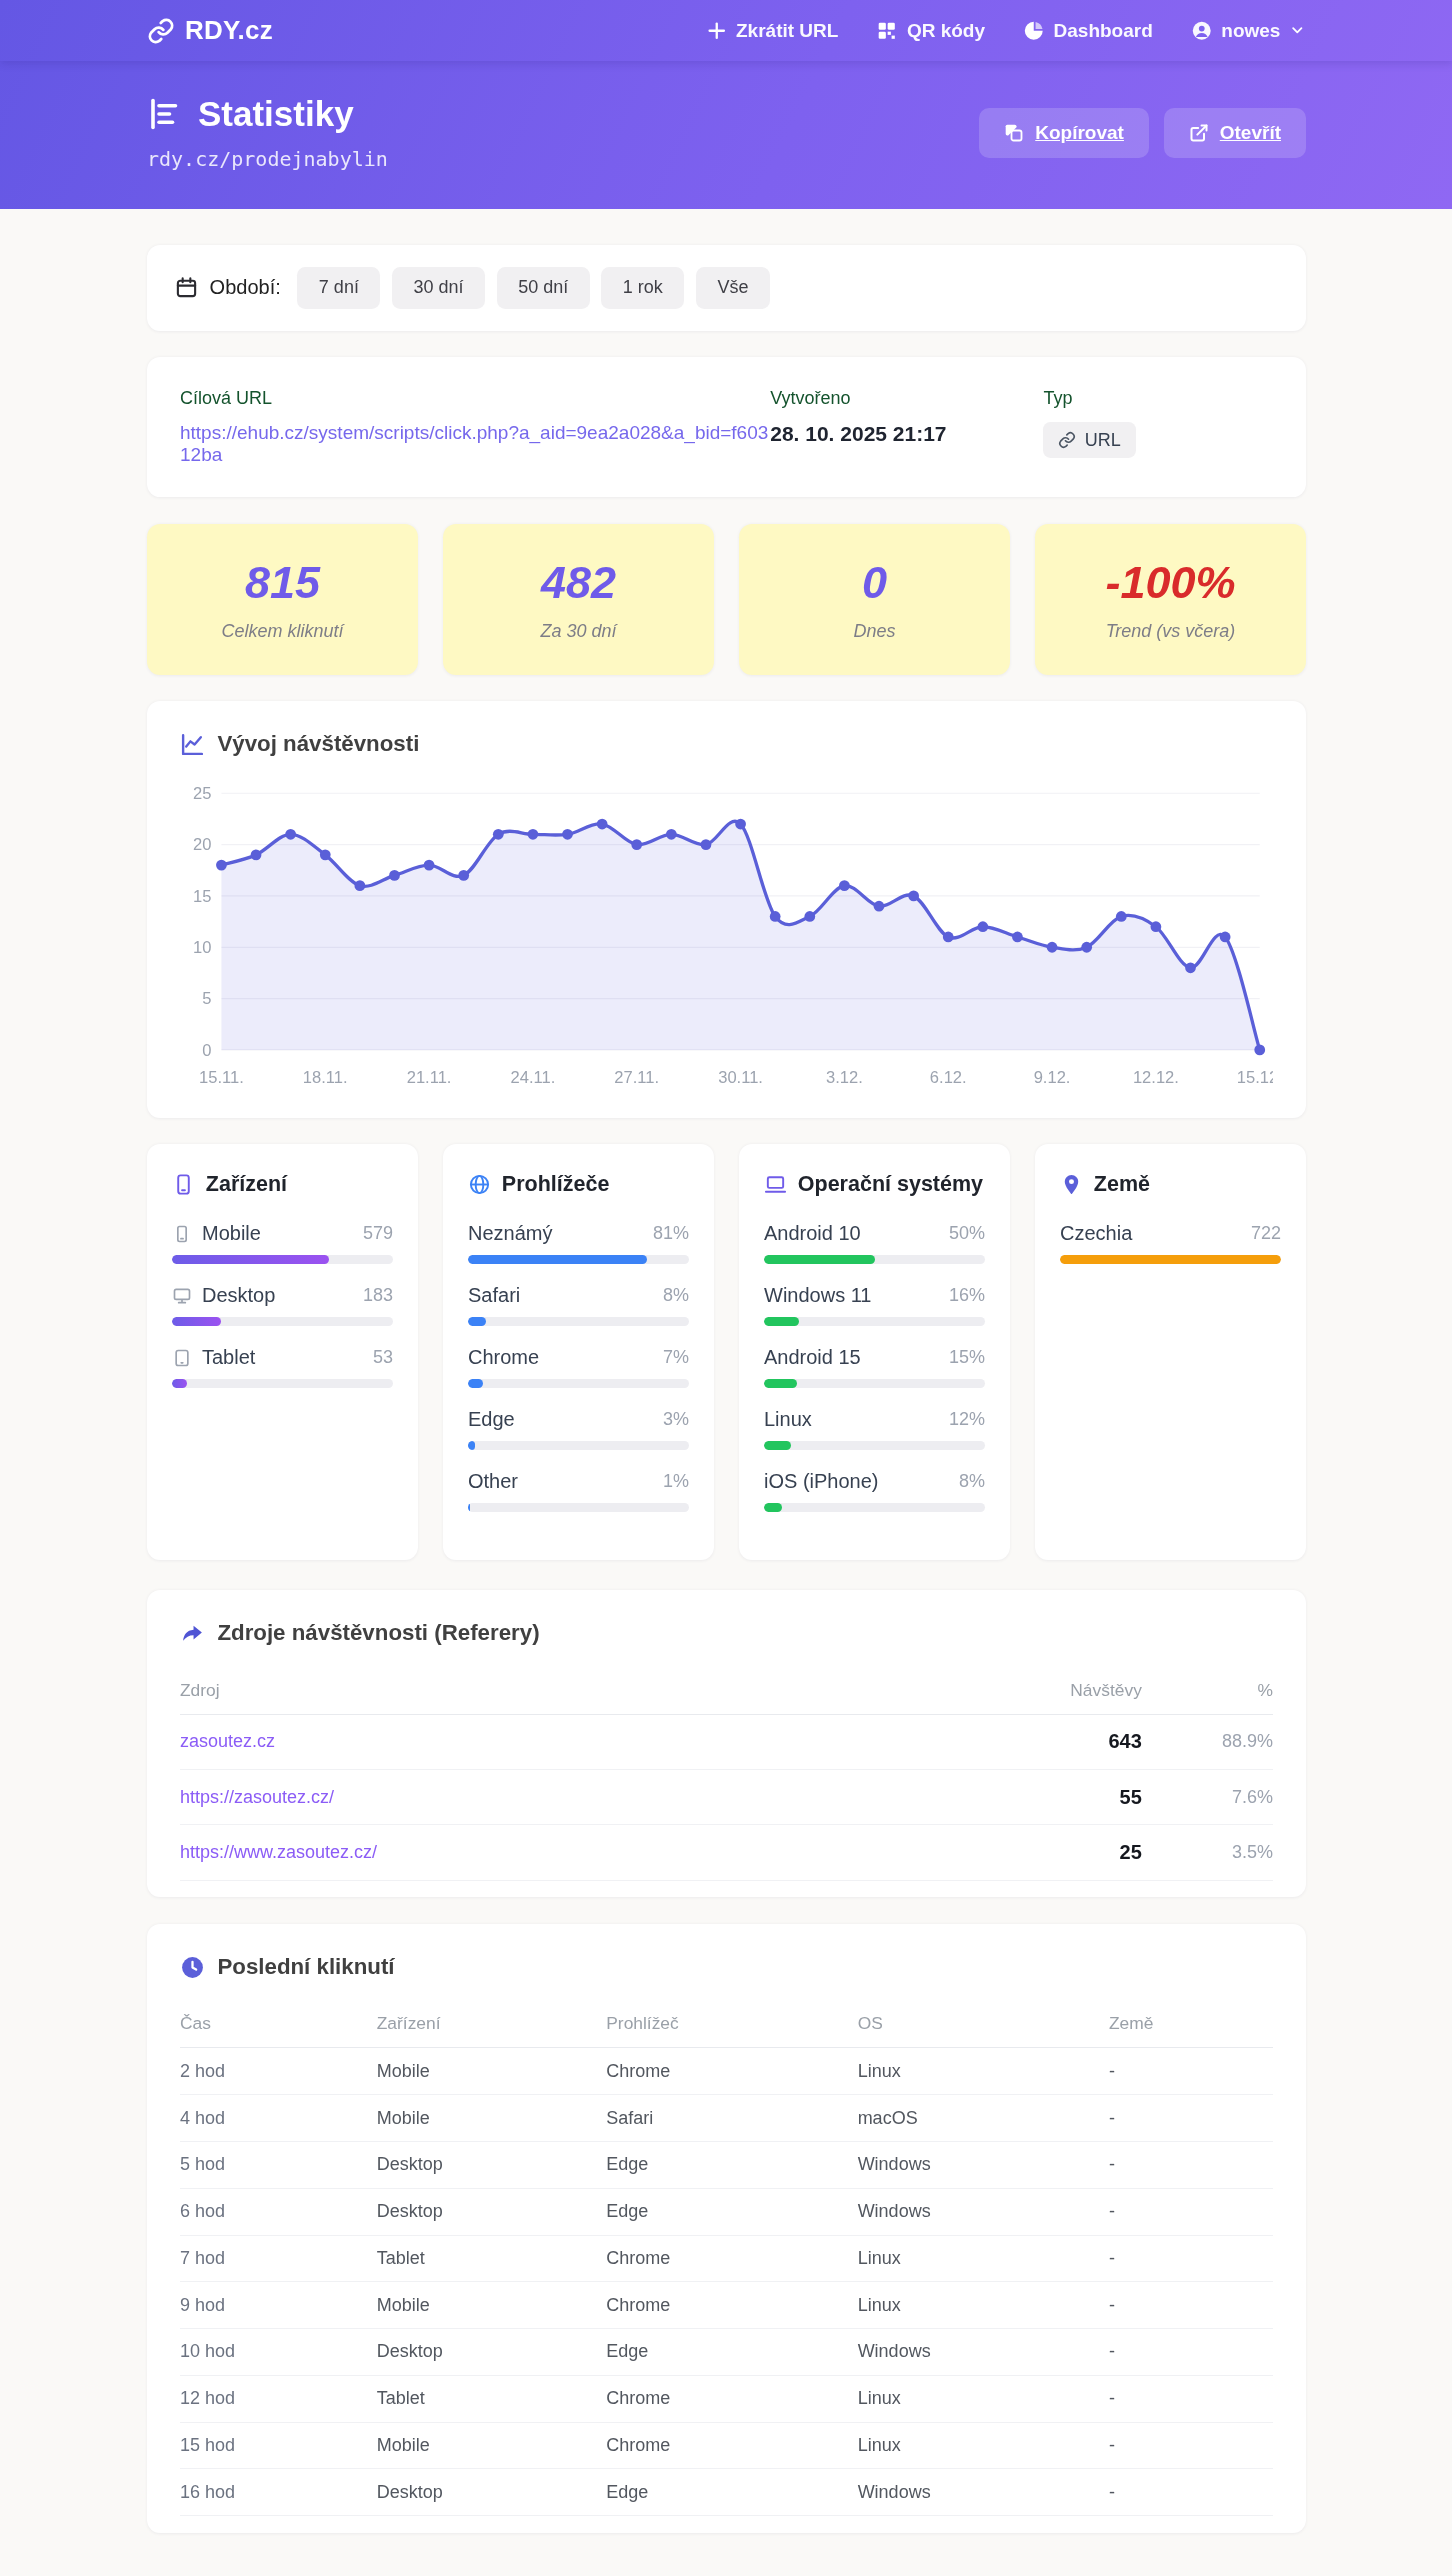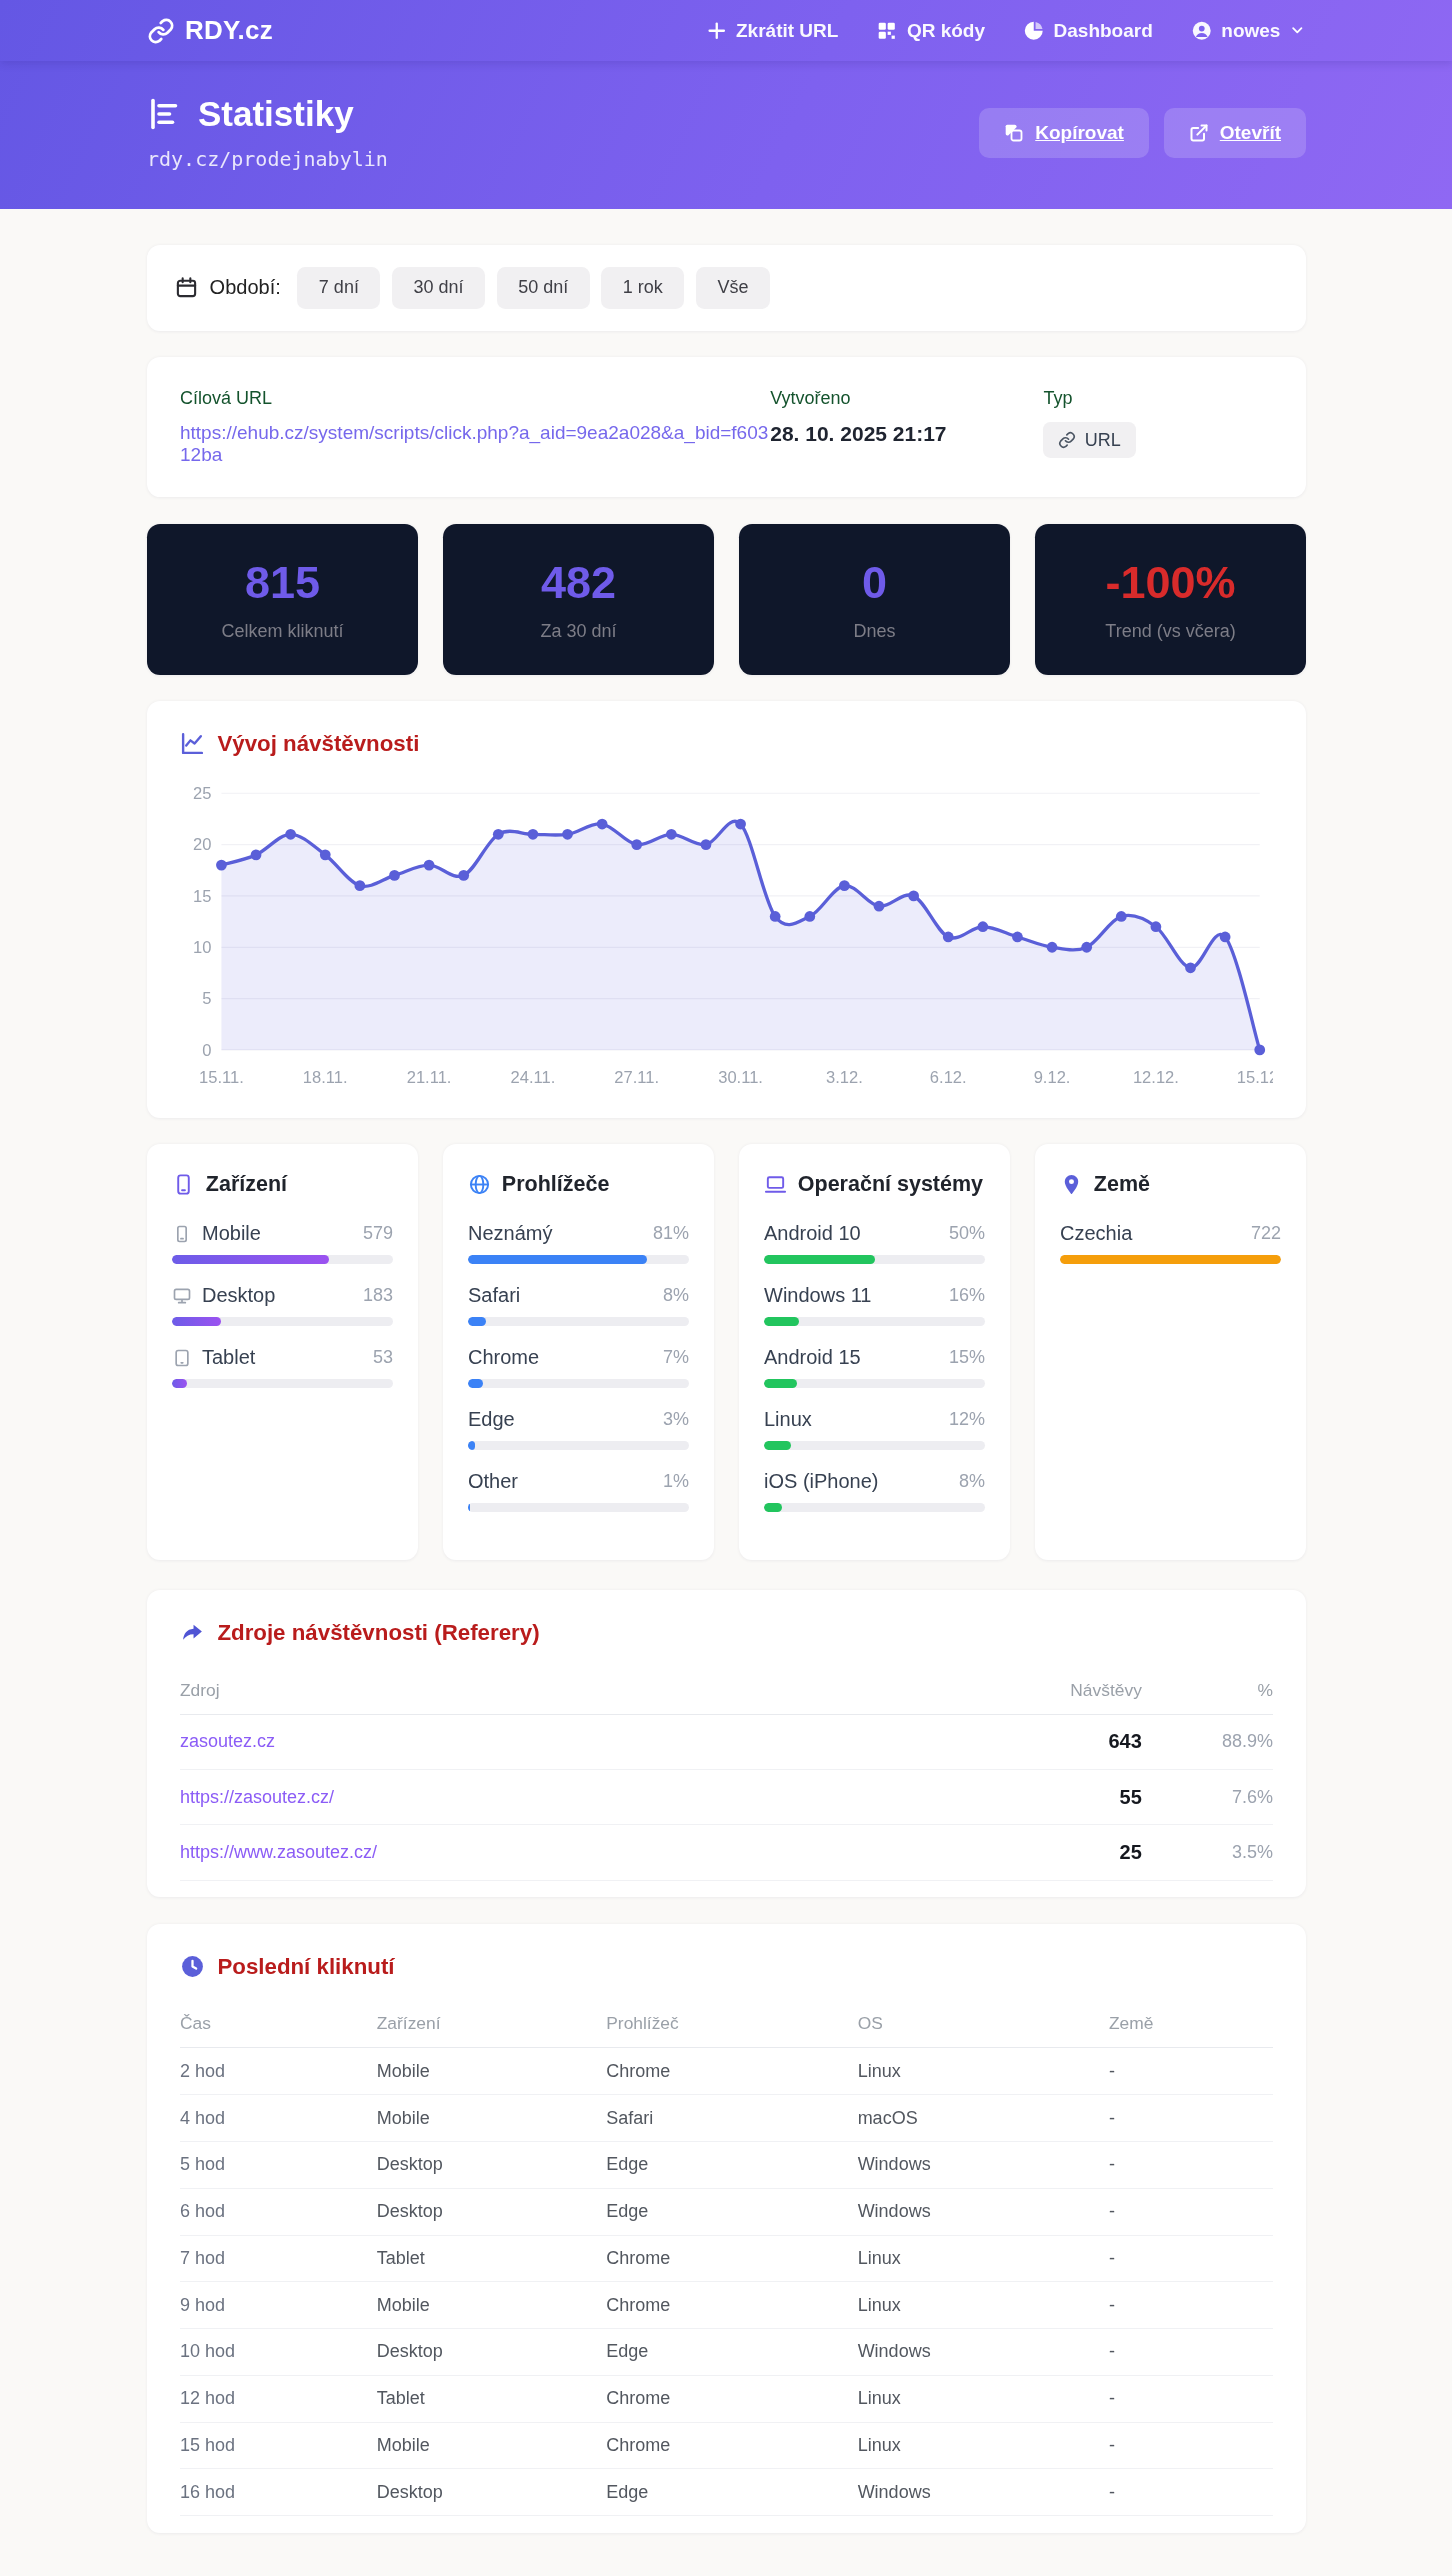--- a/index.html
+++ b/index.html
@@ -42,25 +42,25 @@
   .info-col-main { flex:0 0 54%; }
   .info-col { flex:0 0 25%; }
   .info-label { font-size:18px; color:#14532d; margin-bottom:13.2px; }
   .target-link { font-size:19px; color:#7668ec; text-decoration:none; word-break:break-all; }
   .created-value { font-size:21px; font-weight:bold; color:#1f2430; }
   .type-badge { display:inline-flex; align-items:center; gap:8.3px; background:#f1f0f2; border-radius:7.4px;
                 padding:7.4px 15px; font-size:18px; color:#374151; }
   .type-badge svg { width:18px; height:18px; }
 
   .stats-row { display:grid; grid-template-columns:repeat(4,1fr); gap:25px; margin-bottom:26.5px; }
-  .stat-card { background:#0f172a; border-radius:13.2px; box-shadow:0 0.8px 3.3px rgba(25,20,60,.06); padding:33px 16.6px; text-align:center; }
+  .stat-card { background:#fef9c3; border-radius:13.2px; box-shadow:0 0.8px 3.3px rgba(25,20,60,.06); padding:33px 16.6px; text-align:center;font-style:italic; }
   .stat-value { font-size:45px; font-weight:bold; }
   .stat-label { margin-top:11.6px; font-size:18px; color:#7d7d87; }
 
-  .section-head { display:flex; align-items:flex-start; gap:12.4px; font-size:22.3px; font-weight:bold; color:#b91c1c; }
+  .section-head { display:flex; align-items:flex-end; gap:12.4px; font-size:22.3px; font-weight:bold; color:#404040; }
   .section-head svg { width:25px; height:25px; }
 
   .chart-card { padding:30px 33px 23px; }
   .chart-card .section-head { margin-bottom:23px; }
   #chart { width:100%; height:auto; display:block; }
   .tick { fill:#9ca3af; font-size:20px; font-family:"Liberation Sans", sans-serif; }
 
   .breakdown-row { display:grid; grid-template-columns:repeat(4,1fr); gap:25px; margin-bottom:30px; }
   .bcard { background:#fff; border-radius:13.2px; box-shadow:0 0.8px 3.3px rgba(25,20,60,.06); padding:28px 25px; }
   .bhead { display:flex; align-items:center; gap:10.8px; font-size:21.5px; font-weight:bold; color:#20242c; margin-bottom:25px; }

